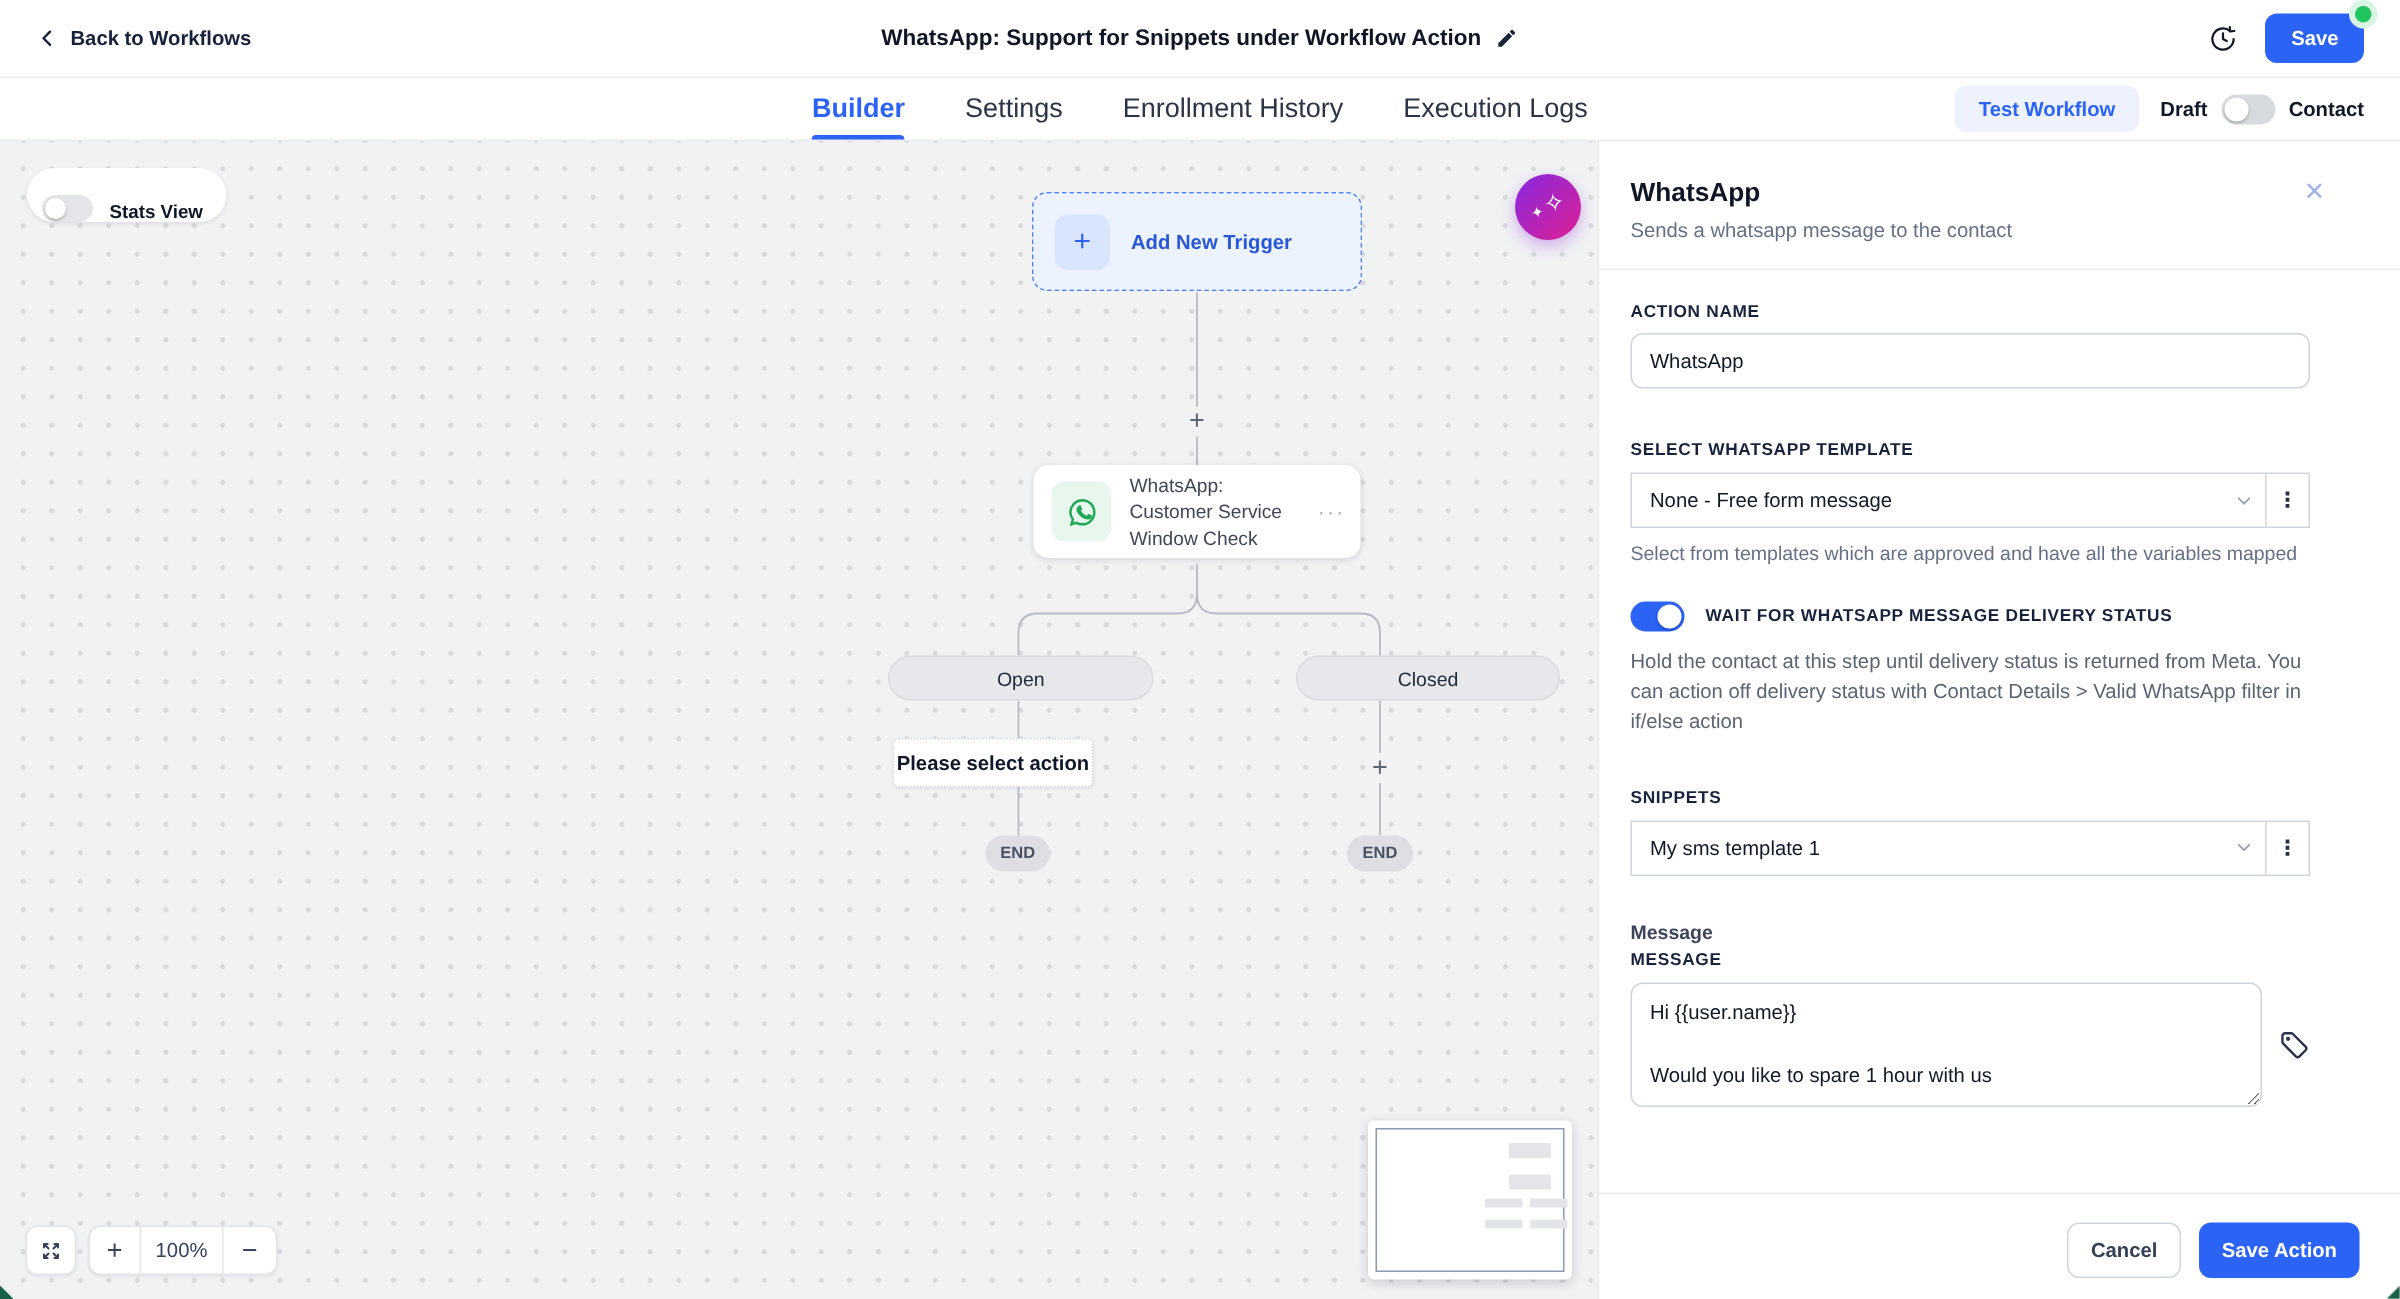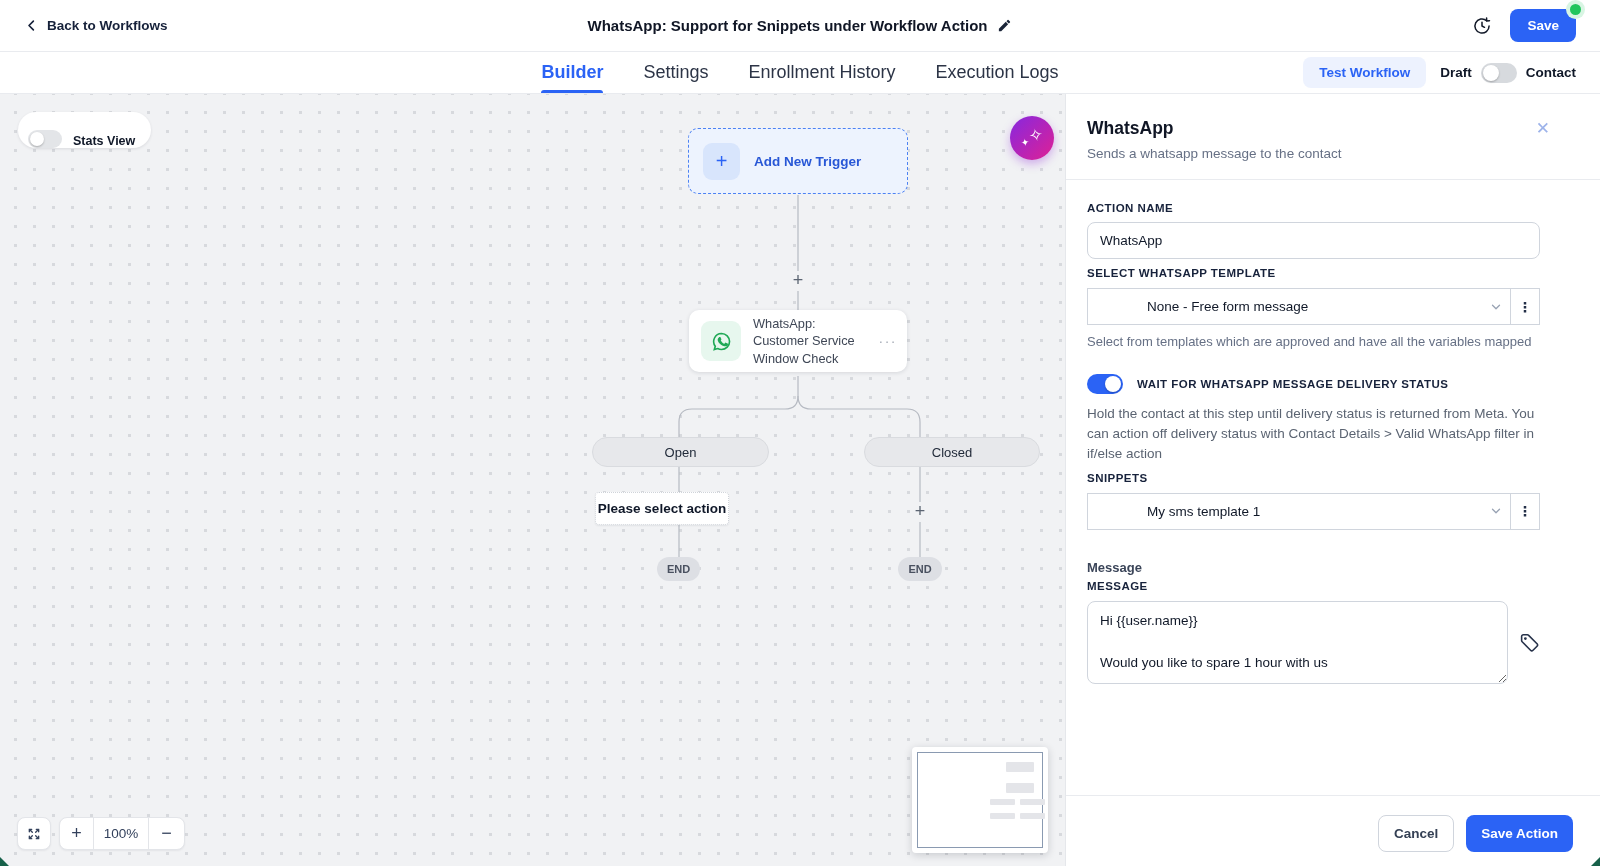--- a/index.html
+++ b/index.html
@@ -82,28 +82,28 @@
   
   .panel { width:535px; flex:none; background:#fff; border-left:1px solid #e5e7eb; display:flex; flex-direction:column; }
   .panel-header { padding:24px 57px 18px 21px; border-bottom:1px solid #e9ebef; position:relative; }
   .panel-title { font-size:17.5px; font-weight:700; color:#101625; }
   .panel-sub { margin-top:7px; font-size:13.5px; color:#667085; }
   .panel-close { position:absolute; right:50px; top:24px; font-size:17px; color:#9db3ea; background:none; border:none; cursor:pointer; font-family:inherit; }
 
   .panel-body { flex:1; overflow:auto; padding:22px 60px 20px 21px; }
   .u-label { font-size:11.5px; font-weight:700; letter-spacing:.04em; color:#17223b; }
   .text-input { width:100%; height:37px; border:1px solid #d0d5dd; border-radius:8px; padding:0 12px; font-size:13.5px; color:#101828; font-family:inherit; outline:none; margin-top:8px; }
-  .select-box { width:100%; height:37px; border:1px solid #d0d5dd; border-radius:0; display:flex; align-items:center; margin-top:9px; cursor:pointer;padding-left:47px; }
+  .select-box { width:100%; height:37px; border:1px solid #d0d5dd; border-radius:0; display:flex; align-items:center; margin-top:9px; cursor:pointer; }
   .select-box .value { flex:1; padding:0 12px; font-size:13.5px; color:#101828; }
   .select-box .chev { width:28px; display:flex; justify-content:center; color:#98a2b3; }
   .select-box .kebab { width:29px; align-self:stretch; border-left:1px solid #d0d5dd; display:flex; align-items:center; justify-content:center; font-size:14px; font-weight:700; color:#232f47; cursor:pointer; }
   .help-text { margin-top:9px; font-size:13px; color:#667085; }
   .toggle-row { margin-top:25px; display:flex; align-items:center; gap:14px; }
   .para { margin-top:10px; font-size:13.5px; line-height:1.48; color:#5b6472; }
-  .section { margin-top:8px; }
+  .section { margin-top:35px; }
   .msg-group-label { font-size:13px; font-weight:700; color:#3b4559; }
   .msg-label { margin-top:5px; }
   .msg-row { display:flex; align-items:center; gap:11px; margin-top:9px; }
   .msg-textarea { width:426px; height:83px; border:1px solid #d0d5dd; border-radius:8px; padding:9px 12px; font-size:13.5px; line-height:1.55; color:#101828; font-family:inherit; resize:both; outline:none; }
   .tag-btn { background:none; border:none; cursor:pointer; display:flex; }
 
   .panel-footer { border-top:1px solid #e9ebef; padding:19px 27px 0 0; display:flex; justify-content:flex-end; gap:12px; height:71px; }
   .btn { height:37px; border-radius:8px; font-size:13.5px; font-weight:700; cursor:pointer; font-family:inherit; }
   .btn-cancel { background:#fff; border:1px solid #d0d5dd; color:#344054; padding:0 15px; }
   .btn-primary { background:#2b63f5; border:none; color:#fff; padding:0 15px; }

